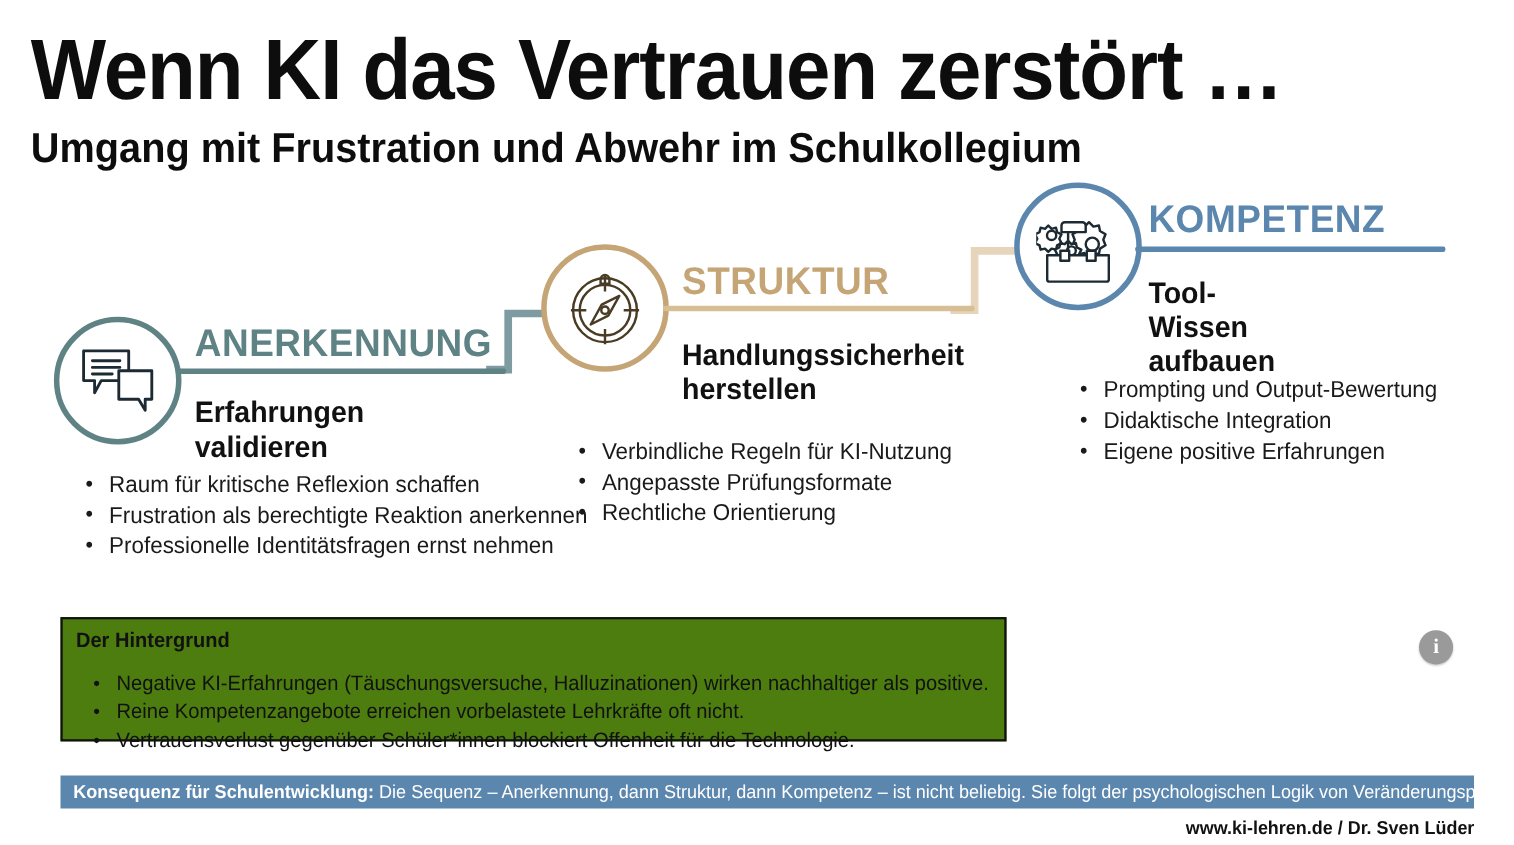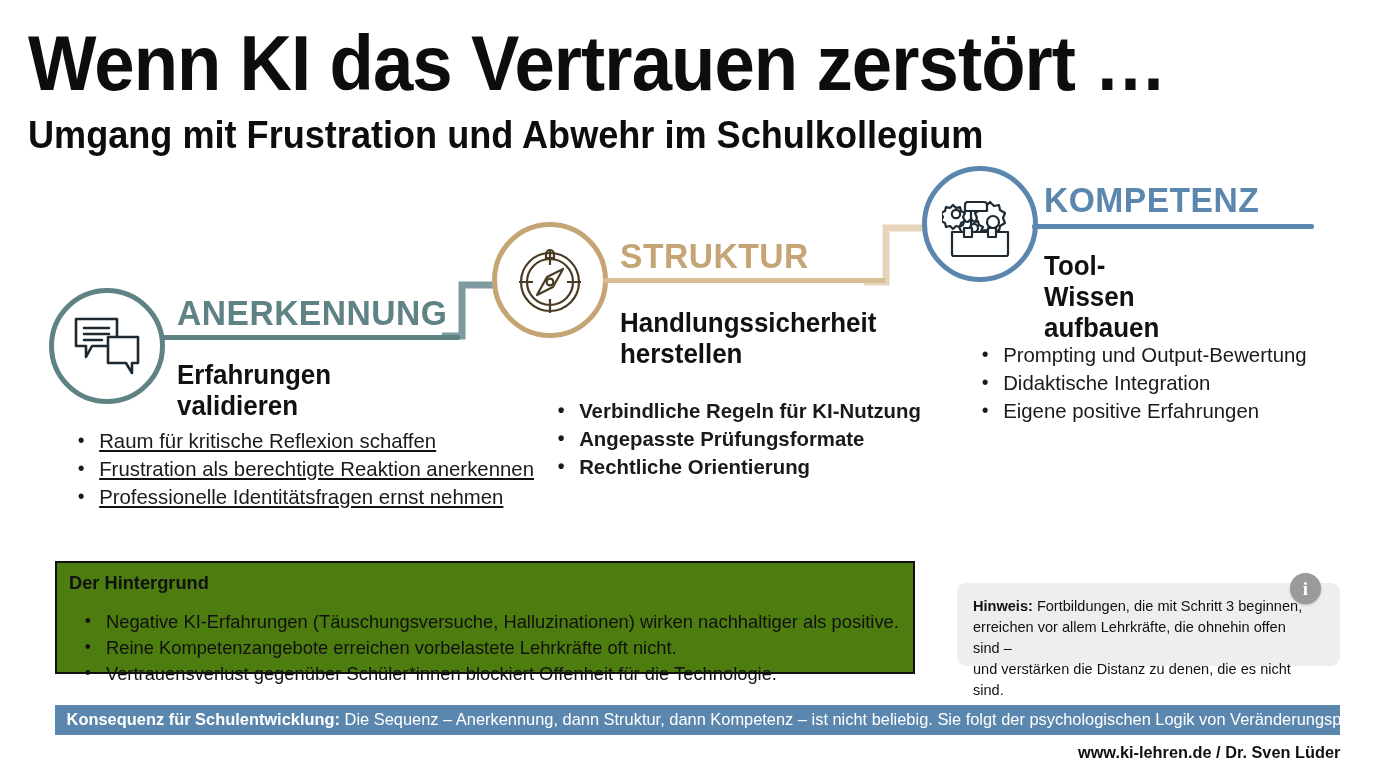--- a/index.html
+++ b/index.html
@@ -137,21 +137,21 @@
         </g>
       </svg>
     </div>
 
     <div class="step-kicker" style="left:177px;top:295px;color:#5f8285;">ANERKENNUNG</div>
 
     <div class="step-rule" style="left:160px;top:335px;width:300px;background:#5f8285;"></div>
 
     <div class="step-head" style="left:177px;top:360px;">Erfahrungen validieren</div>
 
-    <ul class="blist" style="left:72px;top:427px;text-decoration:underline;">
+    <ul class="blist" style="left:72px;top:427px;">
       <li>Raum für kritische Reflexion schaffen</li>
       <li>Frustration als berechtigte Reaktion anerkennen</li>
       <li>Professionelle Identitätsfragen ernst nehmen</li>
     </ul>
   </div>
 
   <div class="step">
     <div class="circle" style="left:492px;top:222px;width:116px;height:116px;border:5px solid #c5a575;">
       <svg width="74" height="74" viewBox="0 0 74 74">
         <g fill="none" stroke="#4a3c24" stroke-width="2.2">
@@ -168,21 +168,21 @@
 
     <div class="step-kicker" style="left:620px;top:238px;color:#c5a575;">STRUKTUR</div>
 
     <div class="step-rule" style="left:603px;top:278px;width:283px;background:#d8be95;"></div>
 
     <div class="step-head" style="left:620px;top:308px;">
       <div>Handlungssicherheit</div>
       <div>herstellen</div>
     </div>
 
-    <ul class="blist" style="left:552px;top:397px;font-weight:bold;">
+    <ul class="blist" style="left:520px;top:397px;">
       <li>Verbindliche Regeln für KI-Nutzung</li>
       <li>Angepasste Prüfungsformate</li>
       <li>Rechtliche Orientierung</li>
     </ul>
   </div>
 
   <div class="step">
     <div class="circle" style="left:922px;top:166px;width:116px;height:116px;border:5px solid #5b87ae;">
       <svg width="76" height="72" viewBox="0 0 76 72">
         <g fill="#fff" stroke="#1d2a33" stroke-width="2.2" stroke-linejoin="round">
@@ -219,25 +219,20 @@
 
   <div id="bgbox">
     <div class="bg-title">Der Hintergrund</div>
     <ul>
       <li>Negative KI-Erfahrungen (Täuschungsversuche, Halluzinationen) wirken nachhaltiger als positive.</li>
       <li>Reine Kompetenzangebote erreichen vorbelastete Lehrkräfte oft nicht.</li>
       <li>Vertrauensverlust gegenüber Schüler*innen blockiert Offenheit für die Technologie.</li>
     </ul>
   </div>
 
-  <div id="hinweis">
-    <p><b>Hinweis:</b><span> Fortbildungen, die mit Schritt 3 beginnen,</span></p>
-    <p>erreichen vor allem Lehrkräfte, die ohnehin offen sind –</p>
-    <p>und verstärken die Distanz zu denen, die es nicht sind.</p>
-  </div>
   <div id="info-badge">i</div>
 
   <div id="conseq">
     <div class="txt"><b>Konsequenz für Schulentwicklung:</b><span> Die Sequenz – Anerkennung, dann Struktur, dann Kompetenz – ist nicht beliebig. Sie folgt der psychologischen Logik von Veränderungsprozessen.</span></div>
   </div>
 
   <div id="credit">www.ki-lehren.de / Dr. Sven Lüder</div>
 
 </div>
 

